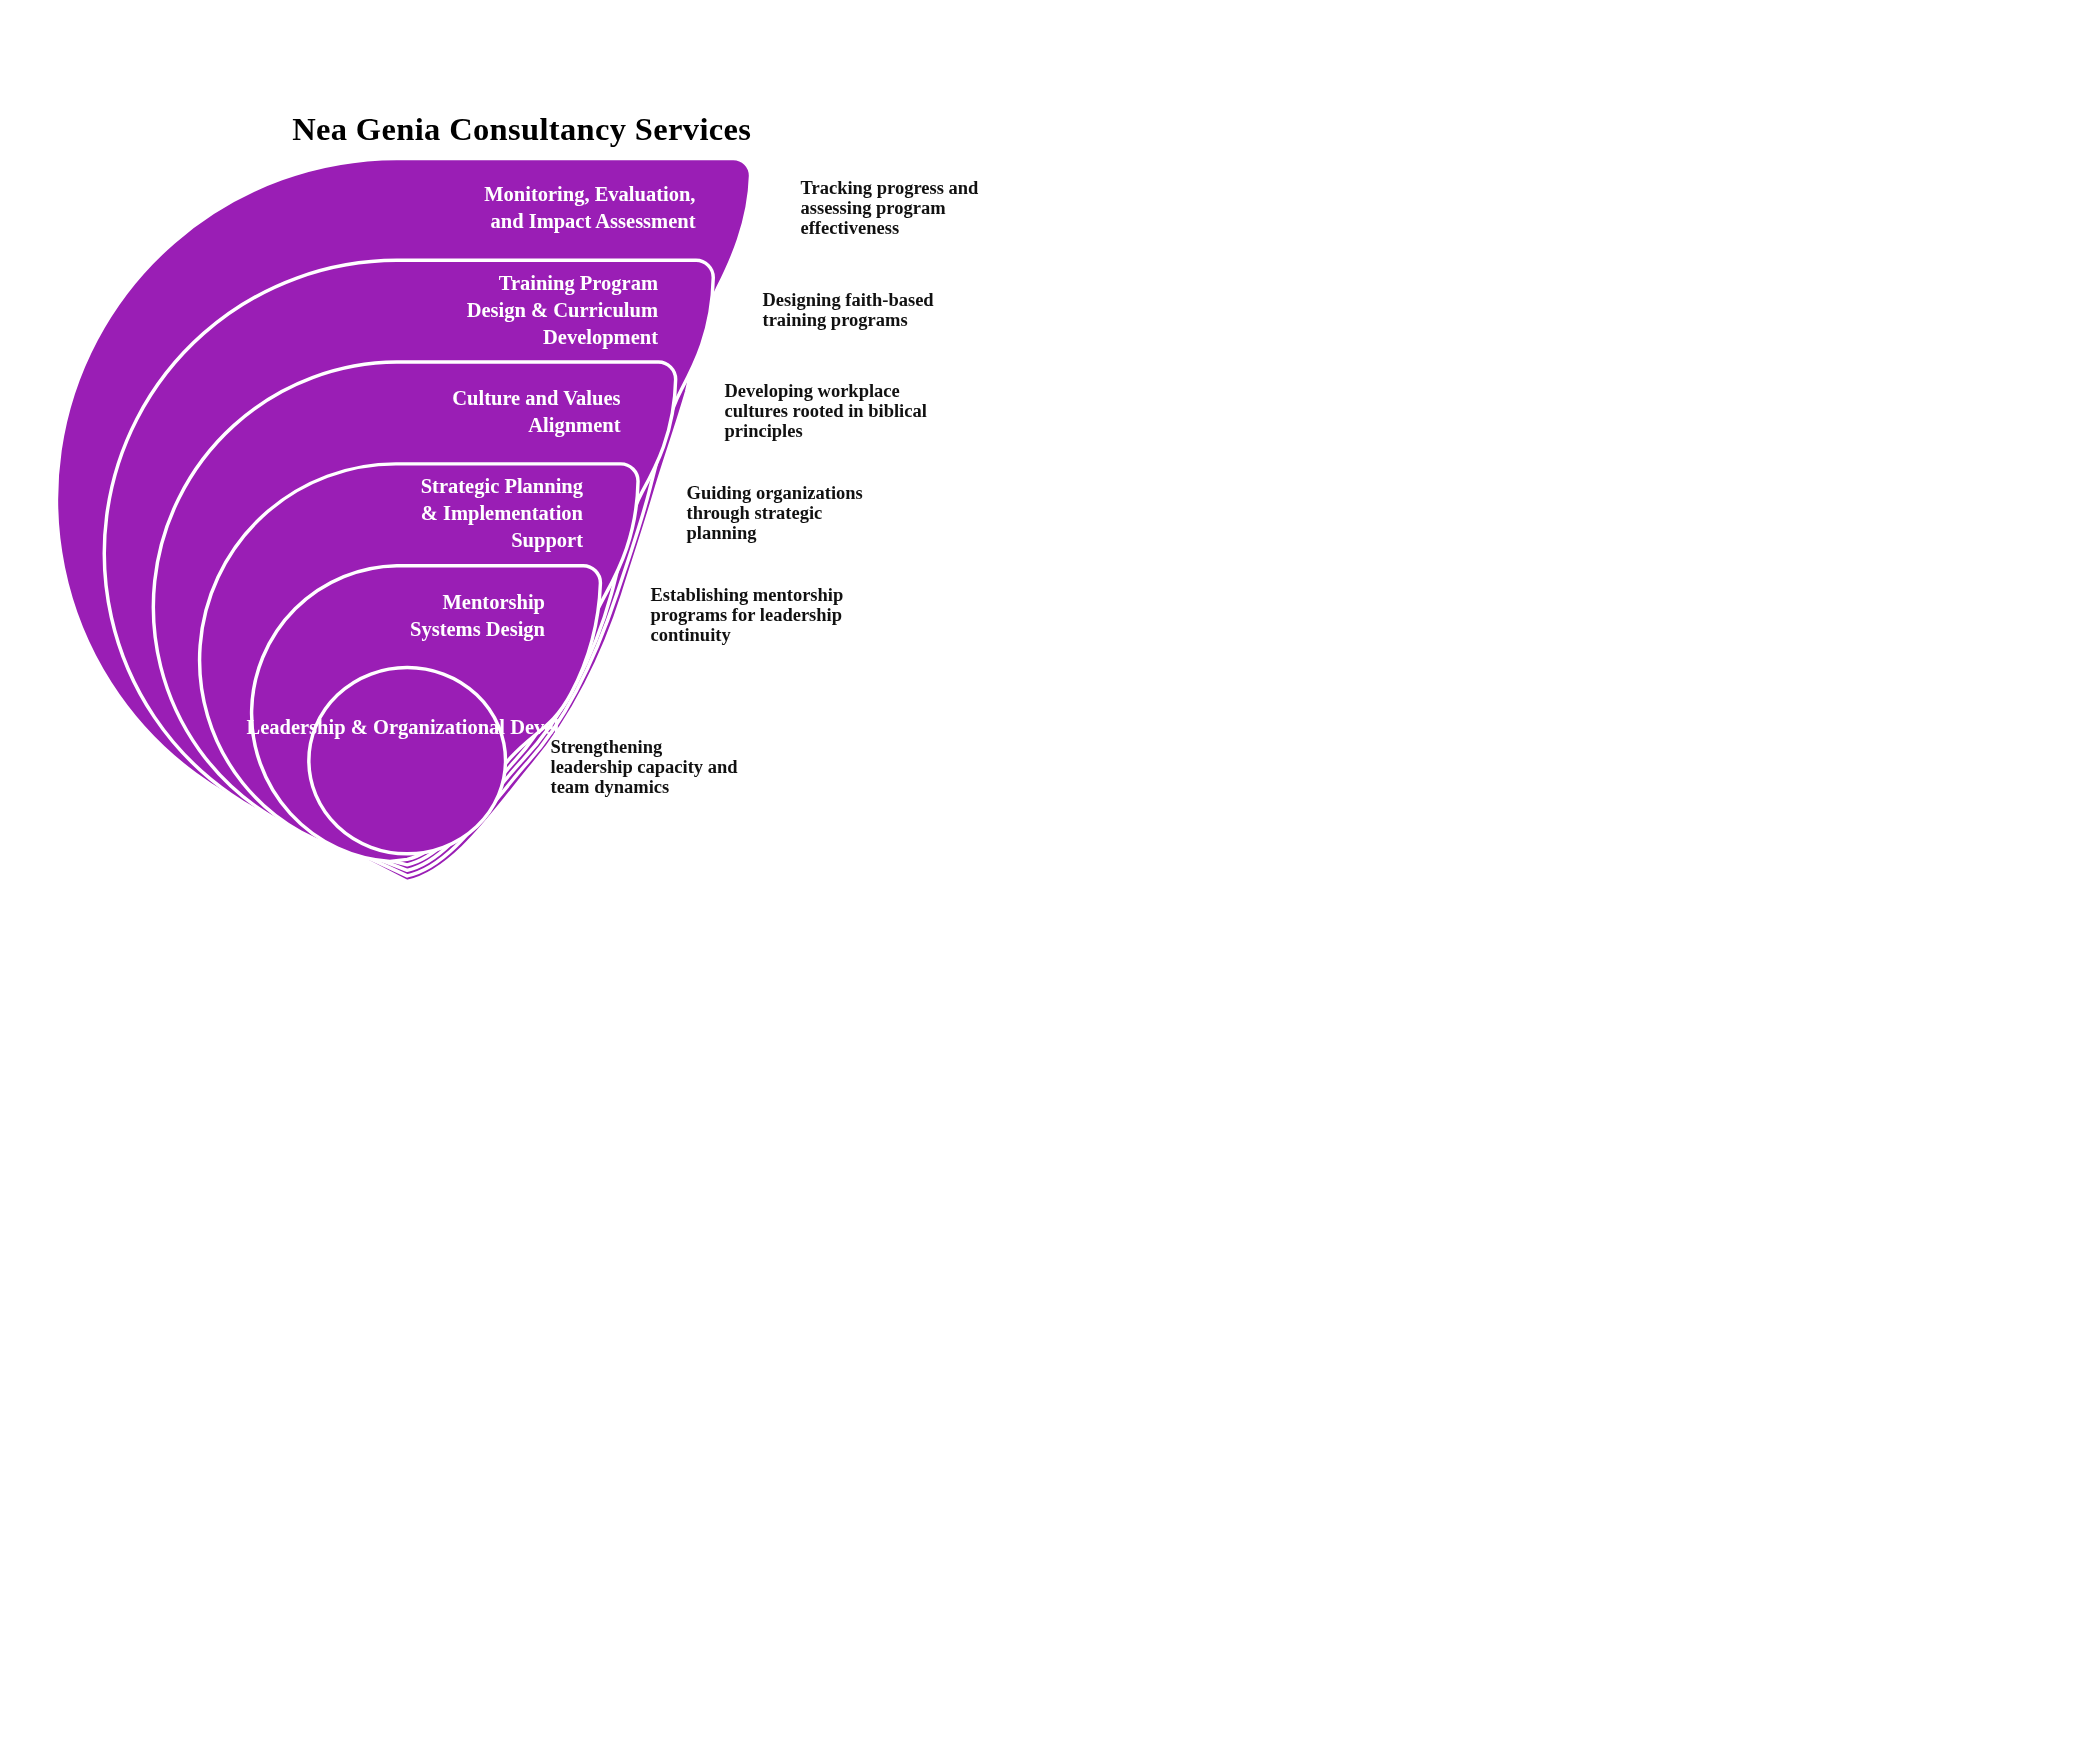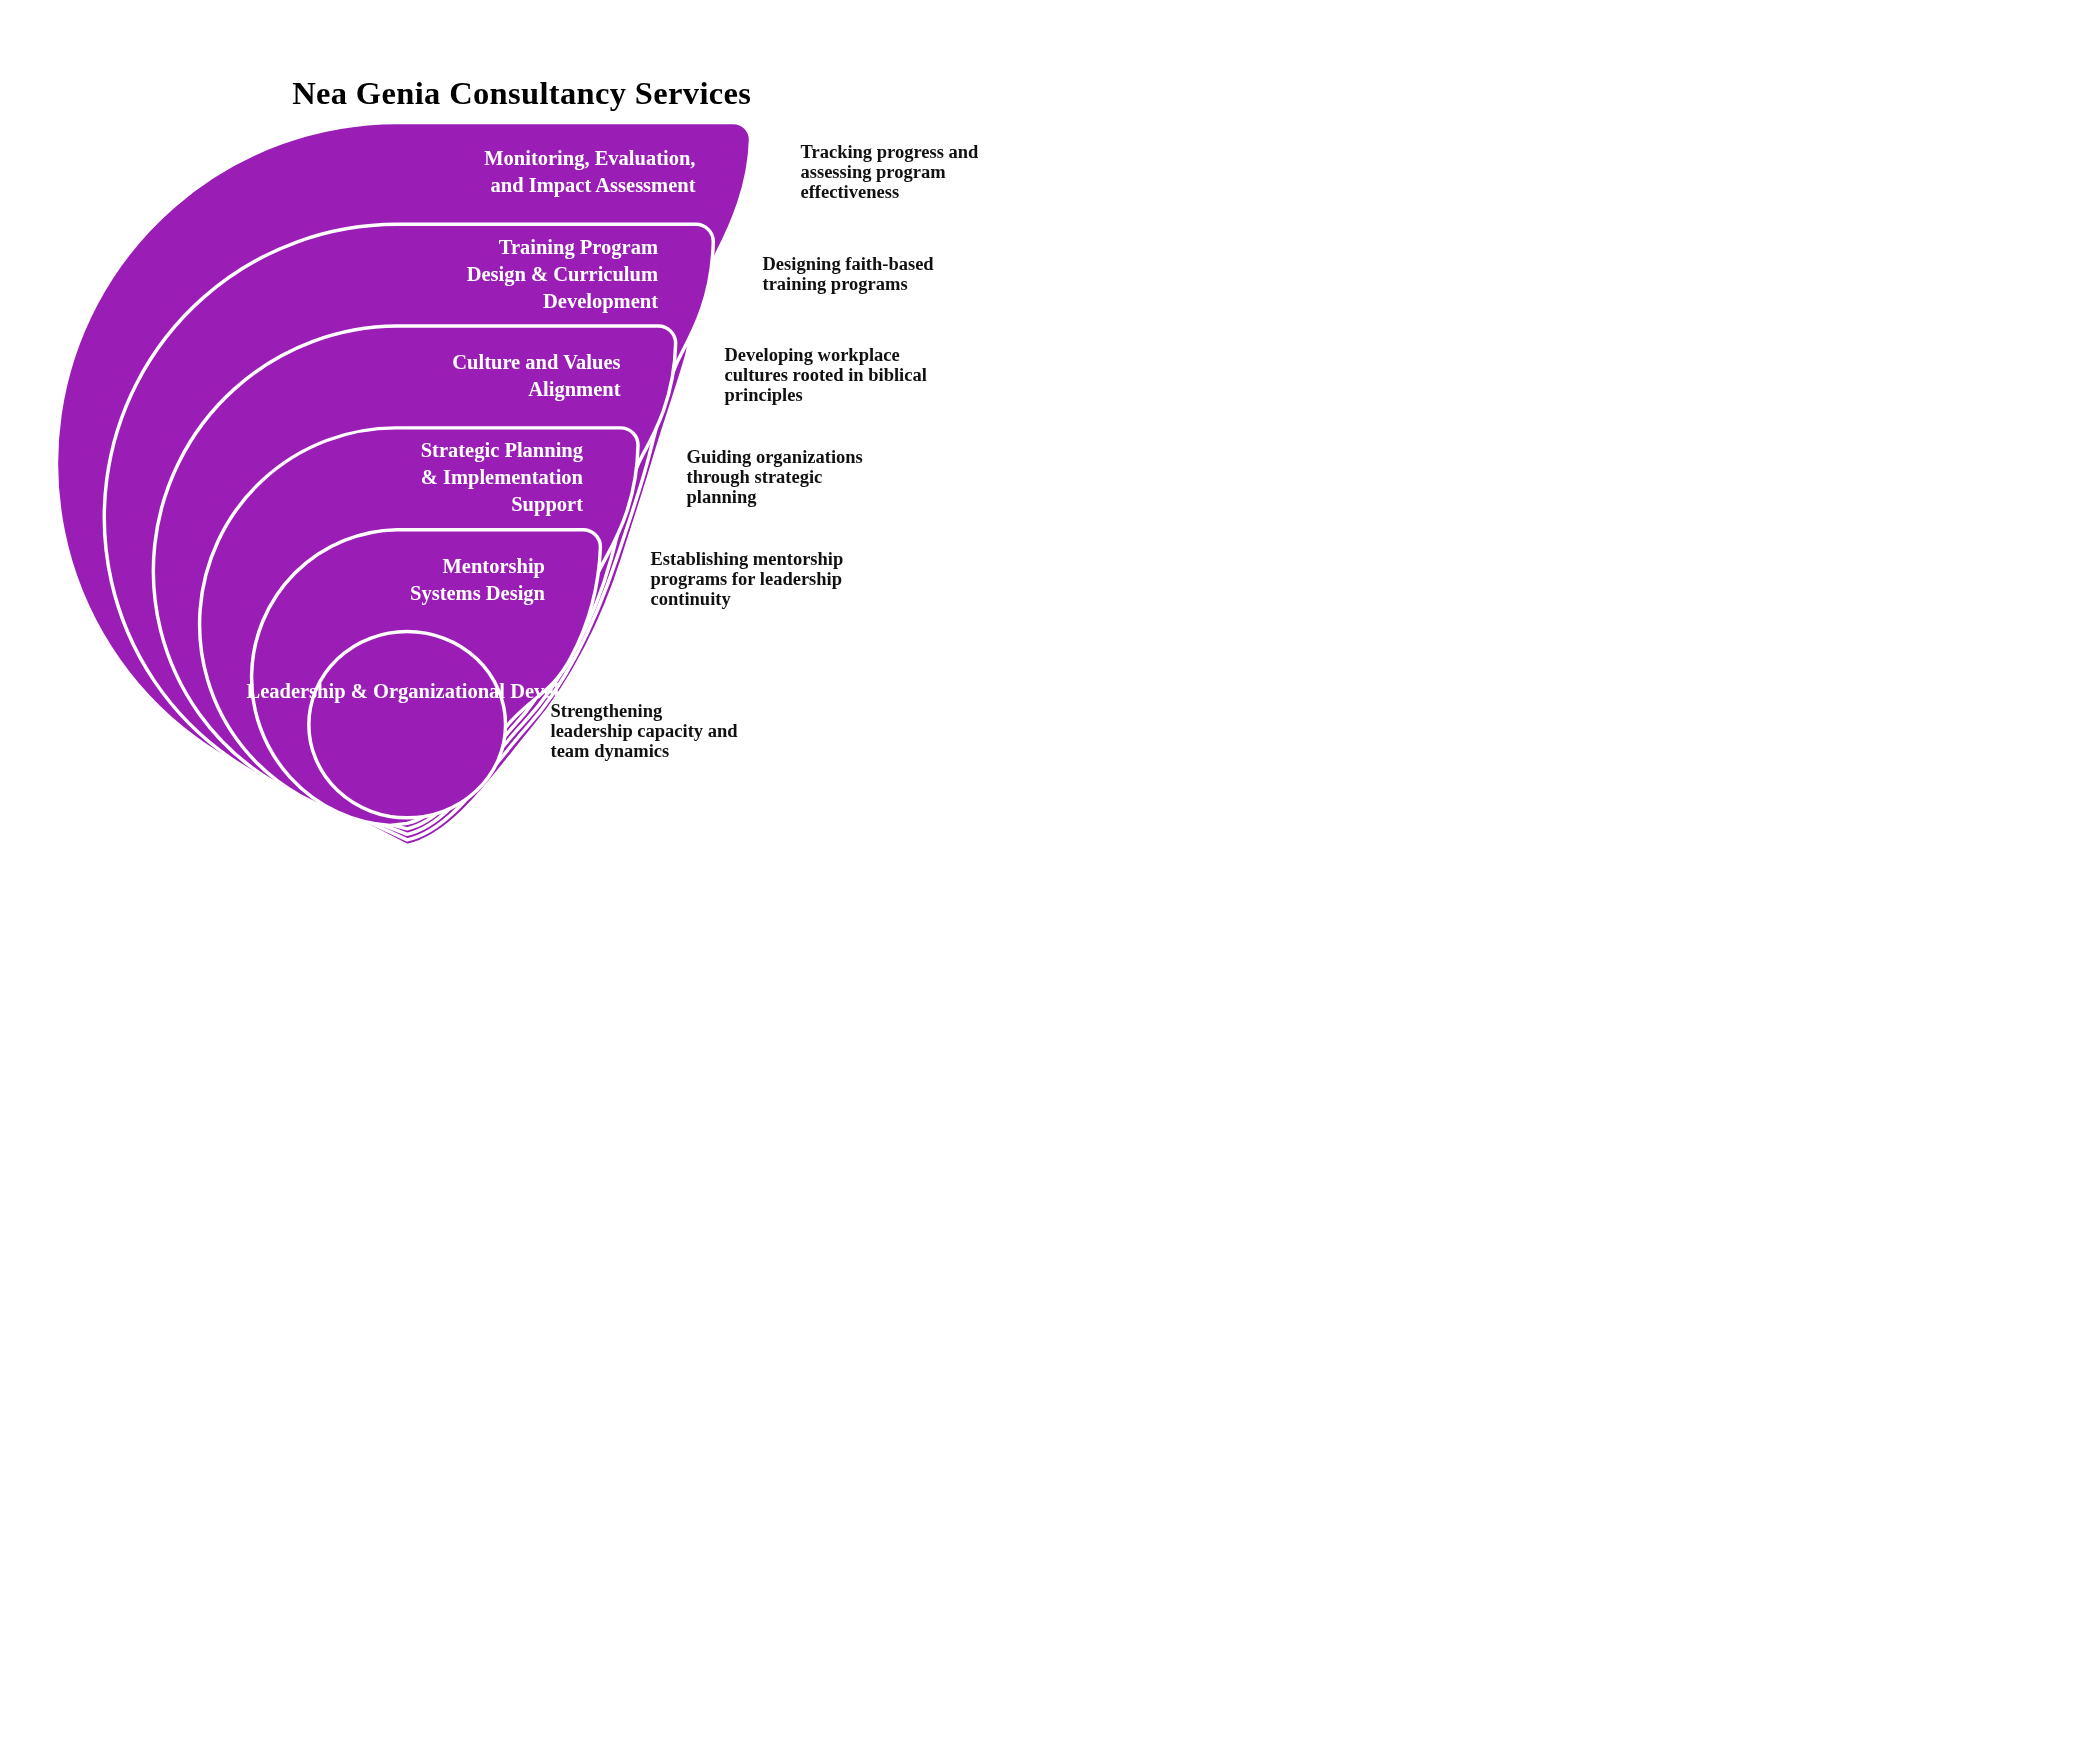--- a/index.html
+++ b/index.html
@@ -1,17 +1,17 @@
 <!DOCTYPE html>
 <html style="--purple: #9A1EB5; --ink: #111111; --label: #FFFFFF; --bg: #FFFFFF;font-size:11px"><head>
 <meta charset="utf-8">
 <style>
   :root { --purple:#9A1EB5; --ink:#111111; --label:#ffffff; --bg:#ffffff; }
   html,body{margin:0;padding:0;background:#fff;}
-  #frame{position:relative;width:1043px;height:882px;overflow:hidden;background:var(--bg);}
+  #frame{position:relative;width:1043px;height:882px;overflow:hidden;background:var(--bg);margin-top:36px;}
   #stage{
     position:absolute;left:0;top:0;width:2087px;height:1764px;
     transform:scale(0.5);transform-origin:0 0;
     font-family:"Liberation Serif", serif;font-weight:700;
   }
   #diagram-svg{position:absolute;left:0;top:0;width:2087px;height:1764px;}
   .petal{fill:var(--purple);stroke:#ffffff;stroke-width:10;stroke-linejoin:round;}
   .page-title{
     position:absolute;left:0;top:104px;width:2087px;text-align:center;
     font-size:65px;color:#000;letter-spacing:0.7px;

